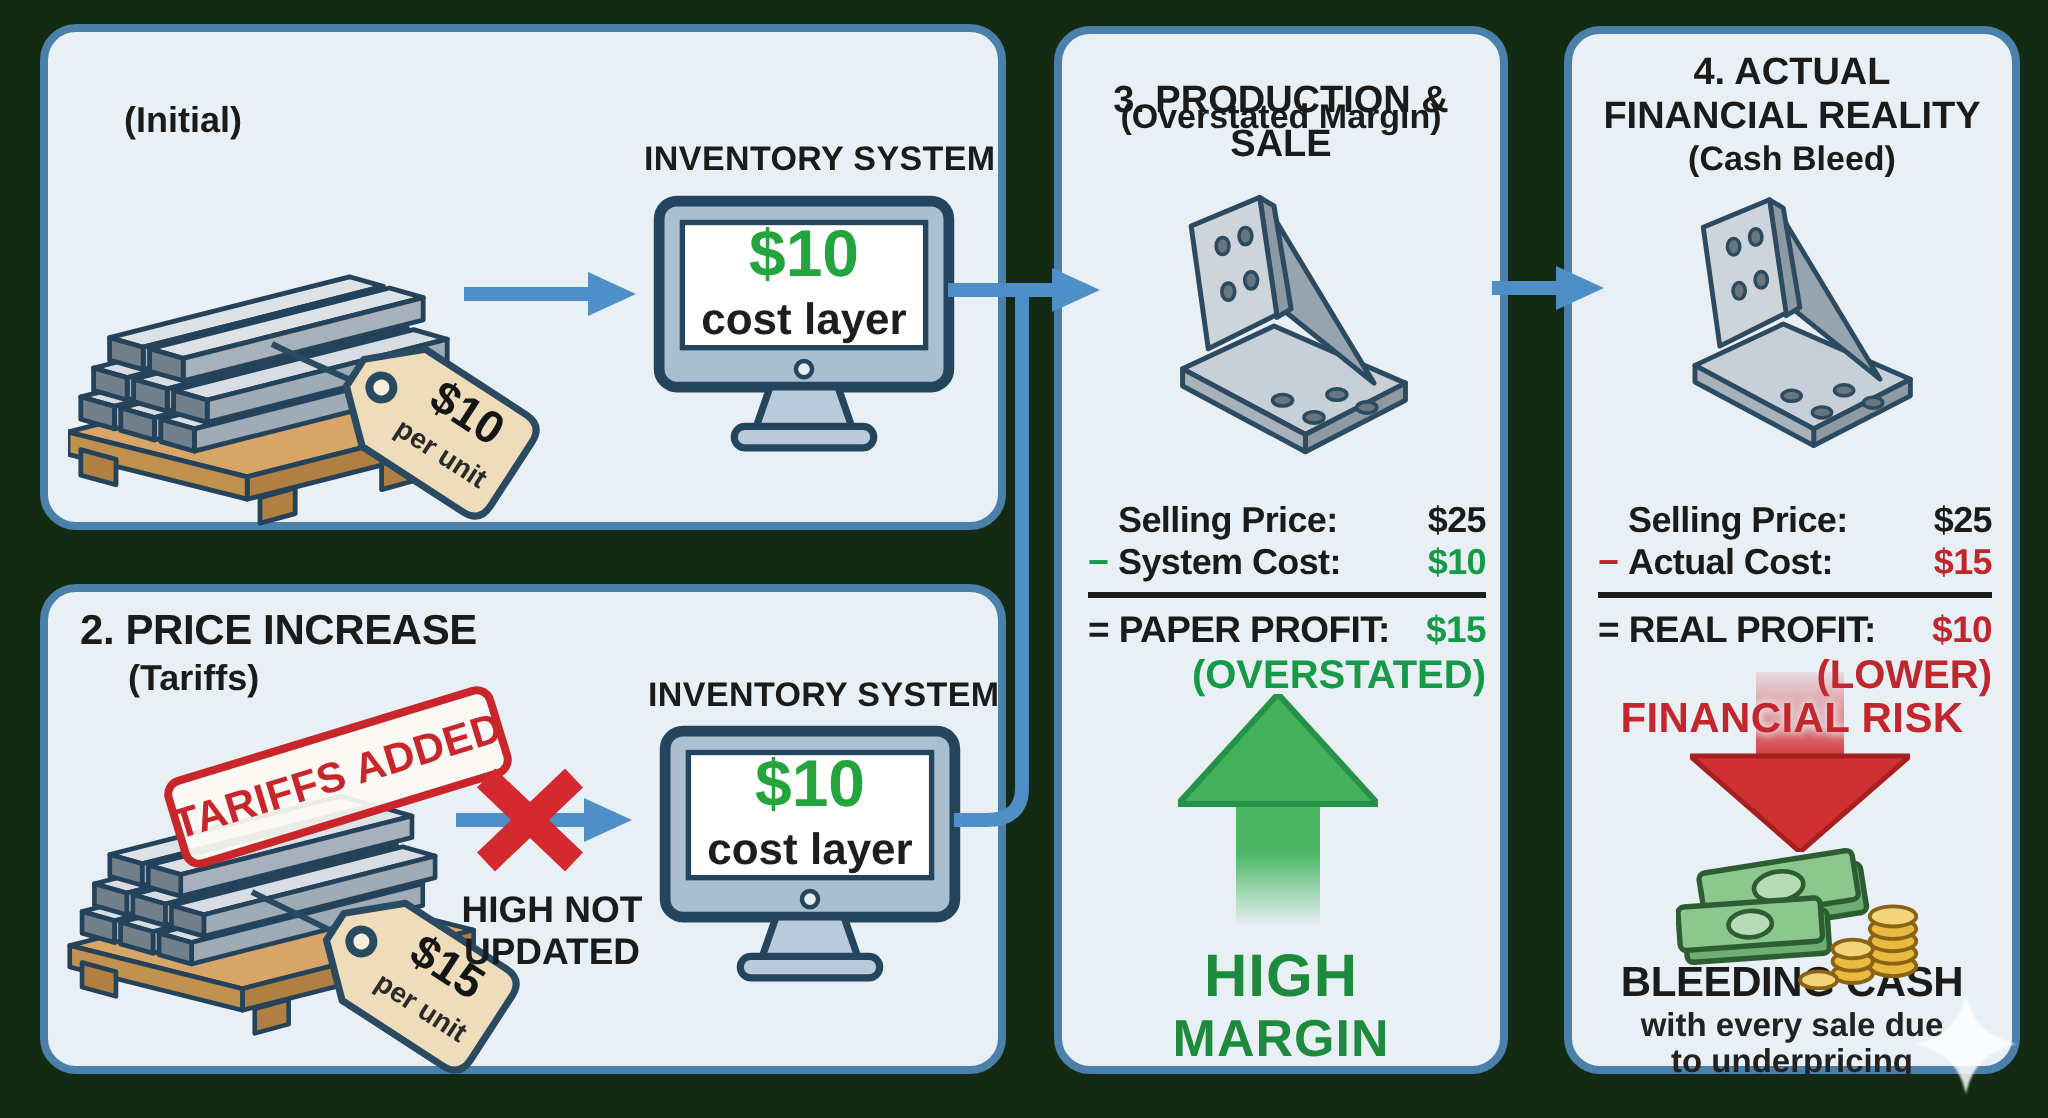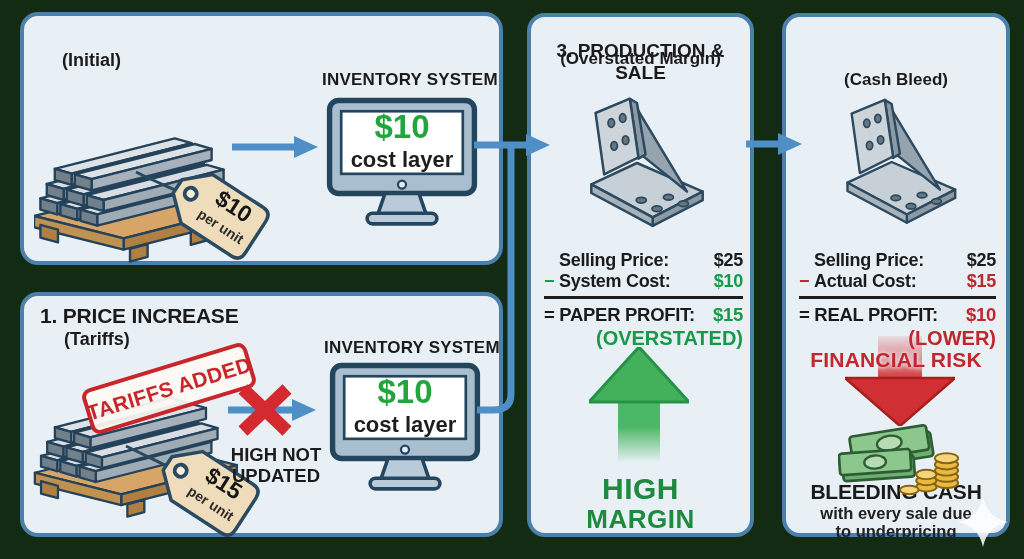--- a/index.html
+++ b/index.html
@@ -175,21 +175,21 @@
 
     <div class="abs invlabel" style="left:298px;top:54px;width:160px;">INVENTORY SYSTEM</div>
     <svg class="abs" style="left:302px;top:78px;" width="152" height="140">
         <use href="#sym-monitor"></use>
       </svg>
     <div class="abs screen-val" style="left:302px;top:94px;width:152px;">$10</div>
     <div class="abs screen-cap" style="left:302px;top:132px;width:152px;">cost layer</div>
   </div>
 
   <div class="panel" id="p2" style="left:20px;top:292px;width:483px;height:245px;">
-    <div class="abs ptitle" style="left:16px;top:8px;">1. PRICE INCREASE</div>
+    <div class="abs ptitle" style="left:16px;top:8px;">2. PRICE INCREASE</div>
     <div class="abs psub" style="left:40px;top:33px;">(Tariffs)</div>
 
     <svg class="abs" style="left:8px;top:38px;" width="210" height="185">
         <use href="#sym-steel"></use>
       </svg>
 
     <div class="stamp" style="left:59px;top:69px;width:172px;height:47px;">
       <span>TARIFFS ADDED</span>
     </div>
 
@@ -252,20 +252,21 @@
       </defs>
       <rect x="29" y="50" width="42" height="66" fill="url(#gUp)"></rect>
       <polygon points="50,0 100,55 0,55" fill="#43b05c" stroke="#259347" stroke-width="3" stroke-linejoin="round"></polygon>
     </svg>
 
     <div class="abs callout-green" style="left:0;top:455px;font-size:30px;">HIGH</div>
     <div class="abs callout-green" style="left:0;top:487px;font-size:26px;">MARGIN</div>
   </div>
 
   <div class="panel" id="p4" style="left:782px;top:13px;width:228px;height:524px;">
+    <div class="abs ctitle" style="left:9px;top:9px;width:202px;">4. ACTUAL FINANCIAL REALITY</div>
     <div class="abs csub" style="left:0;top:53px;">(Cash Bleed)</div>
 
     <svg class="abs" style="left:38px;top:66px;" width="145" height="158">
         <use href="#sym-bracket"></use>
       </svg>
 
     <div class="fin" style="left:13px;top:233px;width:197px;">
       <div class="fin-row">
         <span class="fin-sign"></span>
         <span class="fin-label">Selling Price:</span>

